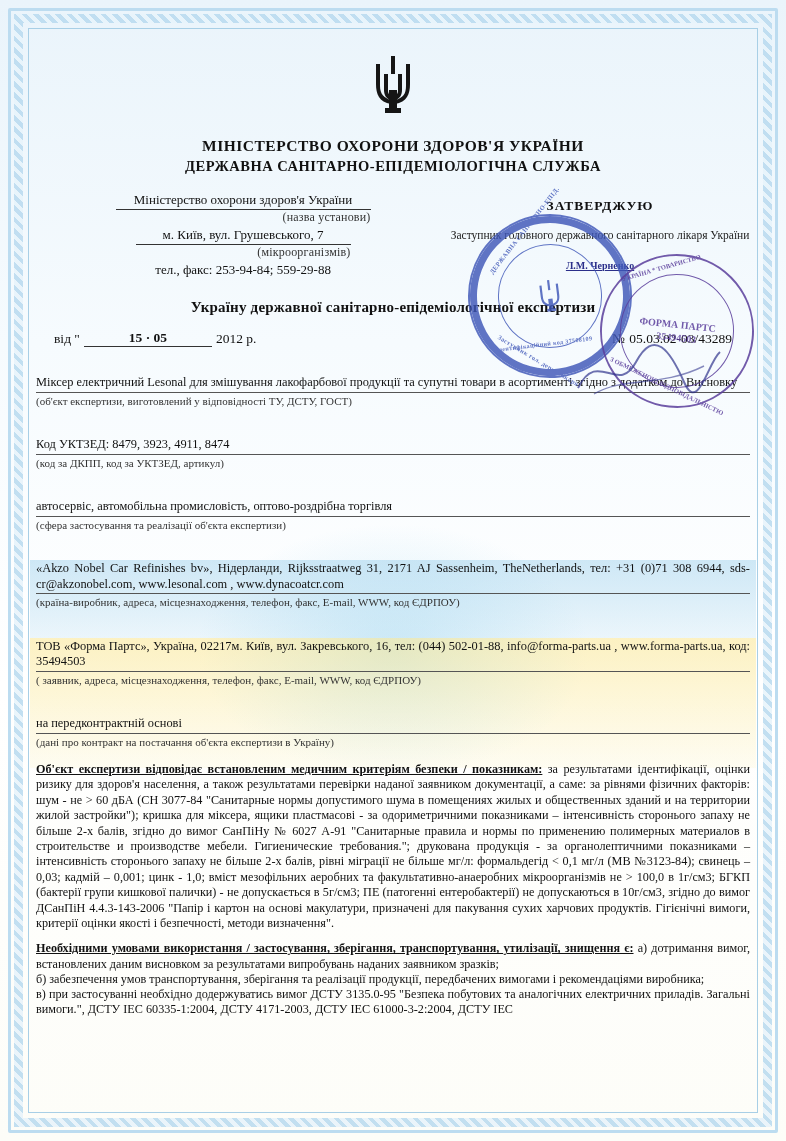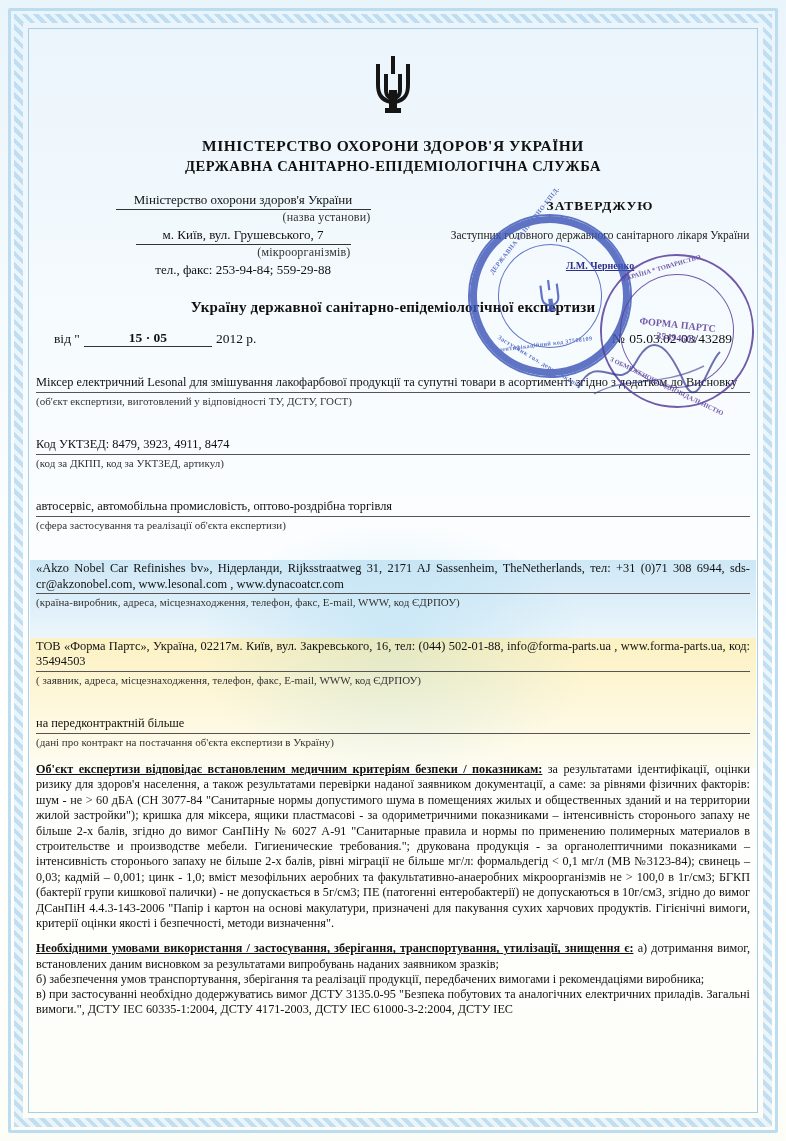--- a/index.html
+++ b/index.html
@@ -269,21 +269,21 @@
       <span class="ul">«Akzo Nobel Car Refinishes bv», Нідерланди, Rijksstraatweg 31, 2171 AJ Sassenheim, TheNetherlands, тел: +31 (0)71 308 6944, sds-cr@akzonobel.com, www.lesonal.com , www.dynacoatcr.com</span>
       <div class="sub">(країна-виробник, адреса, місцезнаходження, телефон, факс, E-mail, WWW, код ЄДРПОУ)</div>
     </div>
 
     <div class="blk">
       <span class="ul">ТОВ «Форма Партс», Україна, 02217м. Київ, вул. Закревського, 16, тел: (044) 502-01-88, info@forma-parts.ua , www.forma-parts.ua, код: 35494503</span>
       <div class="sub">( заявник, адреса, місцезнаходження, телефон, факс, E-mail, WWW, код ЄДРПОУ)</div>
     </div>
 
     <div class="blk">
-      <span class="ul">на передконтрактній більше</span>
+      <span class="ul">на передконтрактній основі</span>
       <div class="sub">(дані про контракт на постачання об'єкта експертизи в Україну)</div>
     </div>
 
     <div class="big-para">
       <span class="u-line">Об'єкт експертизи відповідає встановленим медичним критеріям безпеки / показникам:</span>
       <span>за результатами ідентифікації, оцінки ризику для здоров'я населення, а також результатами перевірки наданої заявником документації, а саме: за рівнями фізичних факторів: шум - не &gt; 60 дБА  (СН 3077-84 "Санитарные нормы допустимого шума в помещениях жилых и общественных зданий и на территории жилой застройки"); кришка для міксера, ящики пластмасові - за одориметричними показниками – інтенсивність сторонього запаху не більше 2-х балів, згідно до вимог СанПіНу № 6027 А-91 "Санитарные правила и нормы по применению полимерных материалов в строительстве и производстве мебели. Гигиенические требования."; друкована продукція - за органолептичними показниками – інтенсивність сторонього запаху не більше 2-х балів, рівні міграції не більше мг/л: формальдегід &lt; 0,1 мг/л (МВ №3123-84); свинець – 0,03; кадмій – 0,001; цинк - 1,0; вміст мезофільних аеробних та факультативно-анаеробних мікроорганізмів не &gt; 100,0 в 1г/см3; БГКП (бактерії групи кишкової палички) - не допускається в 5г/см3; ПЕ (патогенні ентеробактерії) не допускаються в 10г/см3, згідно до вимог ДСанПіН 4.4.3-143-2006 "Папір і картон на основі макулатури, призначені для пакування сухих харчових продуктів. Гігієнічні вимоги, критерії оцінки якості і безпечності, методи визначення".</span>
     </div>
 
     <div class="para">
       <span class="u-line">Необхідними умовами використання / застосування, зберігання, транспортування, утилізації, знищення є:</span>

